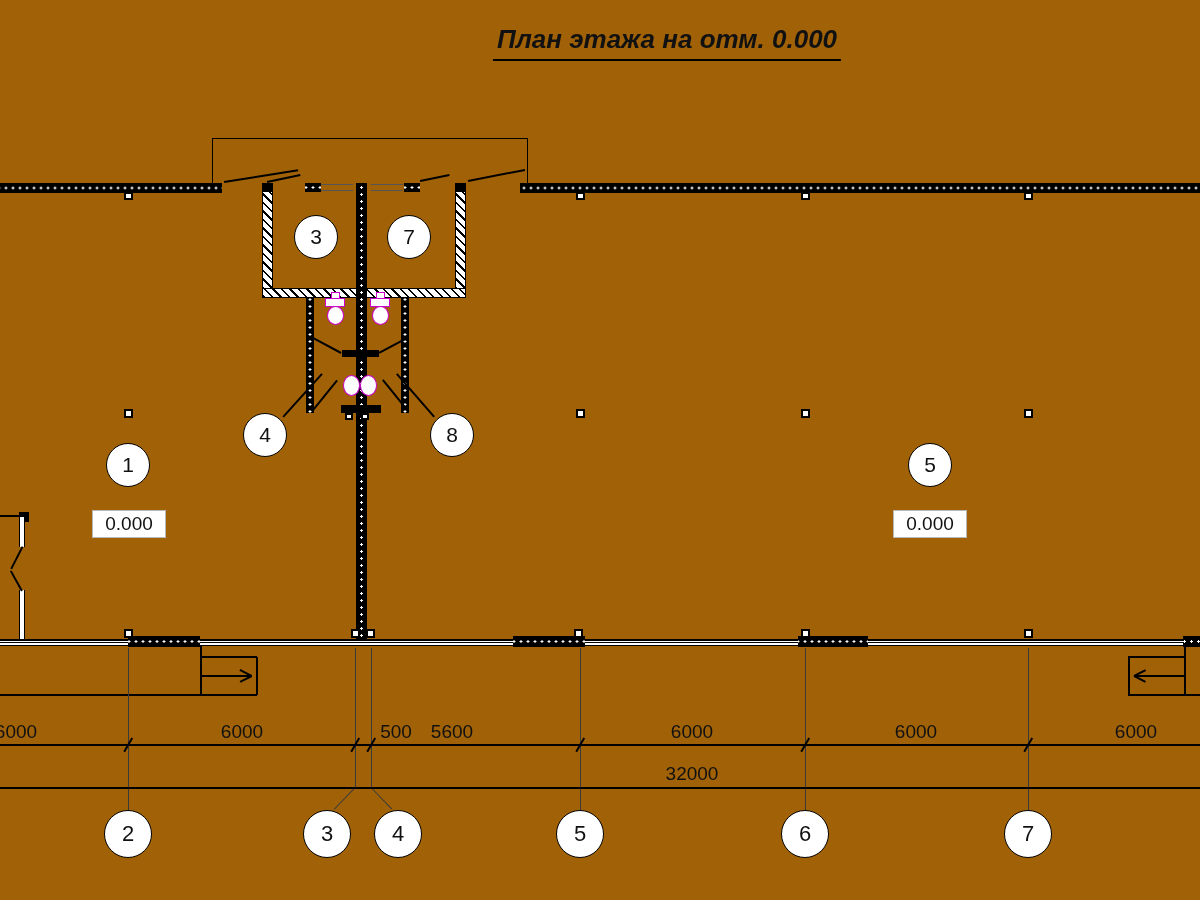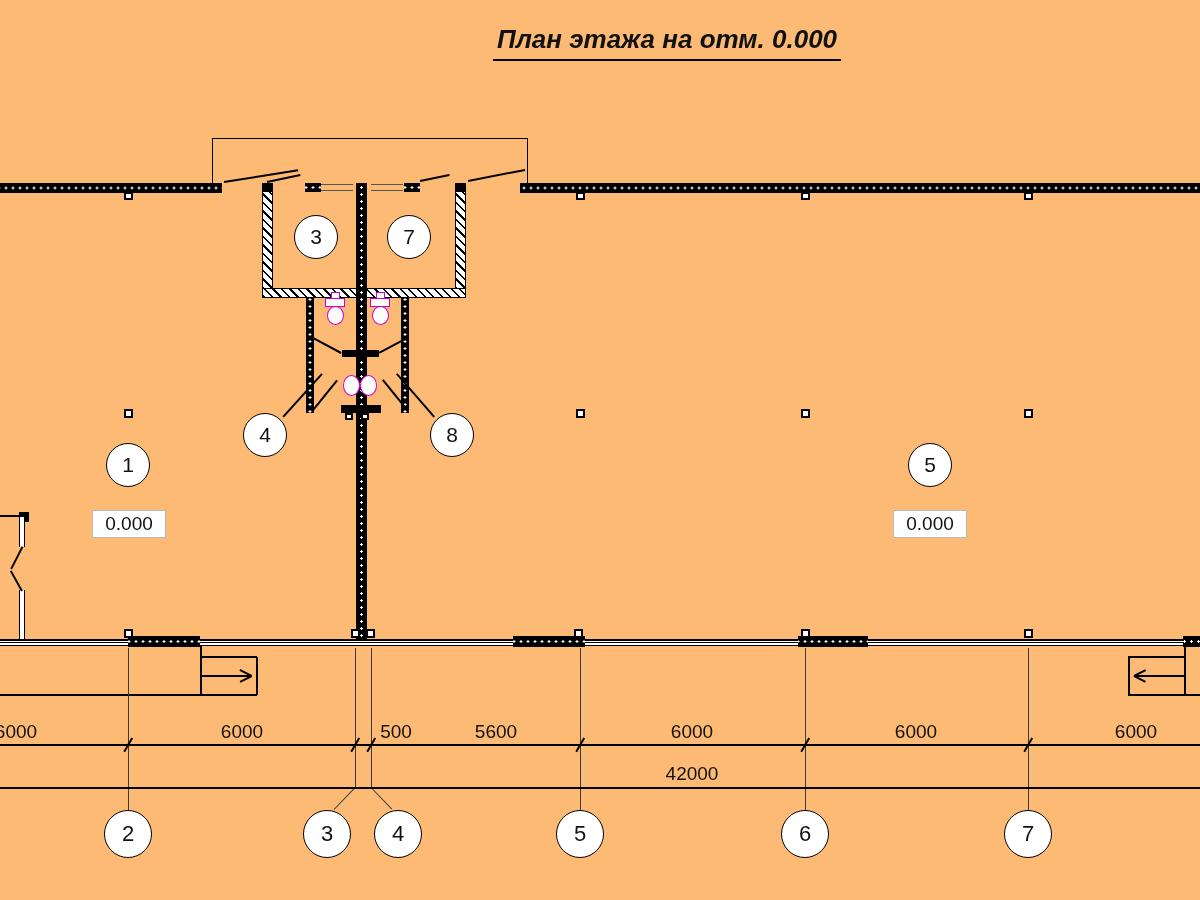--- a/index.html
+++ b/index.html
@@ -1,17 +1,17 @@
 <!DOCTYPE html>
 <html><head>
 <meta charset="utf-8">
 <style>
   html,body{margin:0;padding:0;background:#fff;}
   *{box-sizing:border-box;}
-  .plan{position:relative;width:1200px;height:900px;background:#fdba74;overflow:hidden;
+  .plan{position:relative;width:1200px;height:900px;background:#a16207;overflow:hidden;
         font-family:"Liberation Sans",sans-serif;color:#111;}
   .abs{position:absolute;}
   .hl{position:absolute;height:1.5px;background:#000;}
   .vl{position:absolute;width:1.5px;background:#000;}
   .ln{position:absolute;height:1.5px;background:#000;transform-origin:0 50%;}
   .ext{position:absolute;width:1px;background:#3a3a3a;}
   .stipple{position:absolute;background-color:#000;
            background-image:radial-gradient(circle,#fff 1.15px,rgba(0,0,0,0) 1.3px);
            background-size:7px 7px;background-position:50% 50%;}
   .hatch{position:absolute;border:1.5px solid #000;
@@ -170,27 +170,27 @@
   <div class="hl" style="left:0;top:744px;width:1200px;"></div>
   <div class="tick" style="left:120px;top:744px;"></div>
   <div class="tick" style="left:347px;top:744px;"></div>
   <div class="tick" style="left:363px;top:744px;"></div>
   <div class="tick" style="left:572px;top:744px;"></div>
   <div class="tick" style="left:797px;top:744px;"></div>
   <div class="tick" style="left:1020px;top:744px;"></div>
   <div class="dimtext" style="left:-24px;top:721px;width:80px;">6000</div>
   <div class="dimtext" style="left:202px;top:721px;width:80px;">6000</div>
   <div class="dimtext" style="left:356px;top:721px;width:80px;">500</div>
-  <div class="dimtext" style="left:456px;top:721px;width:80px;">5600</div>
+  <div class="dimtext" style="left:412px;top:721px;width:80px;">5600</div>
   <div class="dimtext" style="left:652px;top:721px;width:80px;">6000</div>
   <div class="dimtext" style="left:876px;top:721px;width:80px;">6000</div>
   <div class="dimtext" style="left:1096px;top:721px;width:80px;">6000</div>
 
   <div class="hl" style="left:0;top:787px;width:1200px;"></div>
-  <div class="dimtext" style="left:642px;top:763px;width:100px;">42000</div>
+  <div class="dimtext" style="left:642px;top:763px;width:100px;">32000</div>
 
   <div class="circle axcircle" style="left:104px;top:810px;">
     <span>2</span>
     </div>
   <div class="circle axcircle" style="left:303px;top:810px;">
     <span>3</span>
     </div>
   <div class="circle axcircle" style="left:374px;top:810px;">
     <span>4</span>
     </div>

